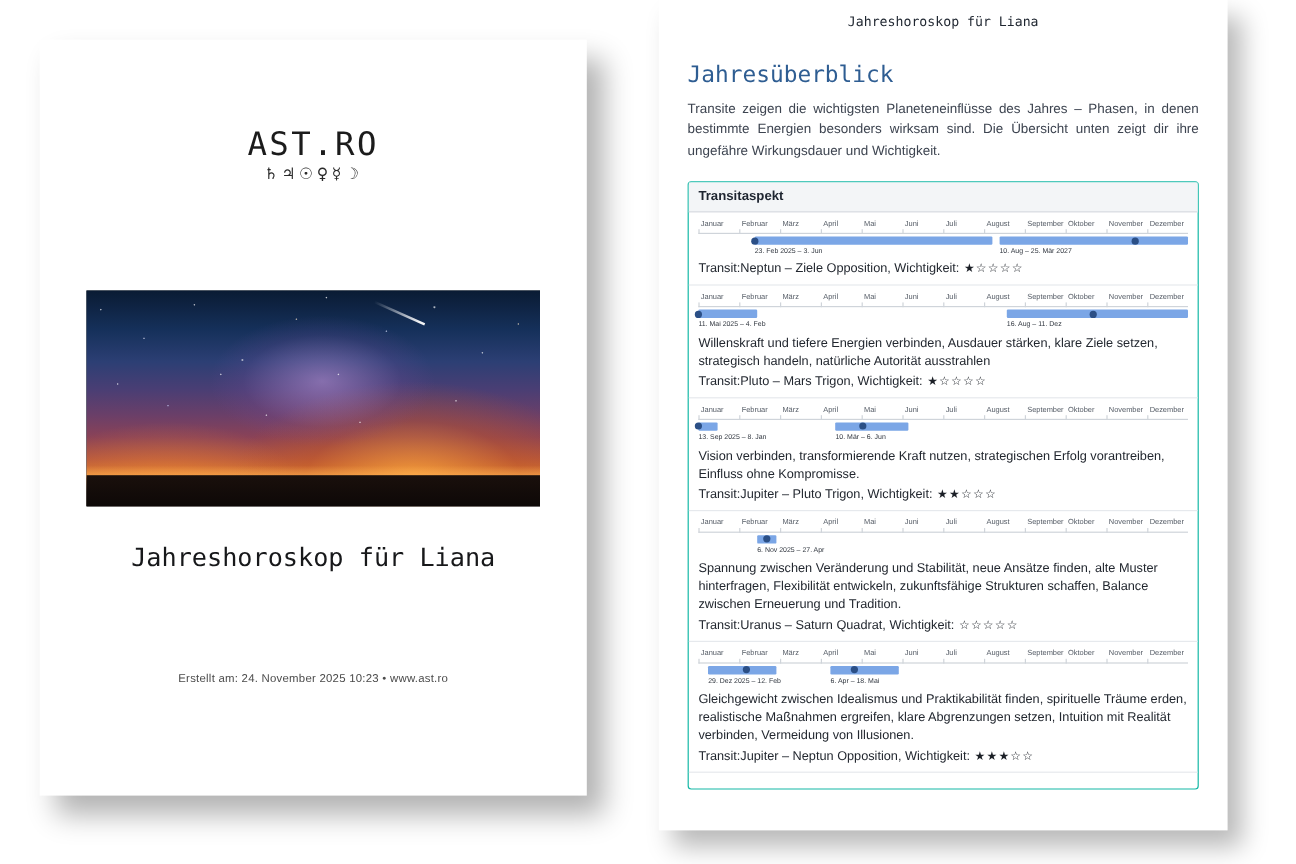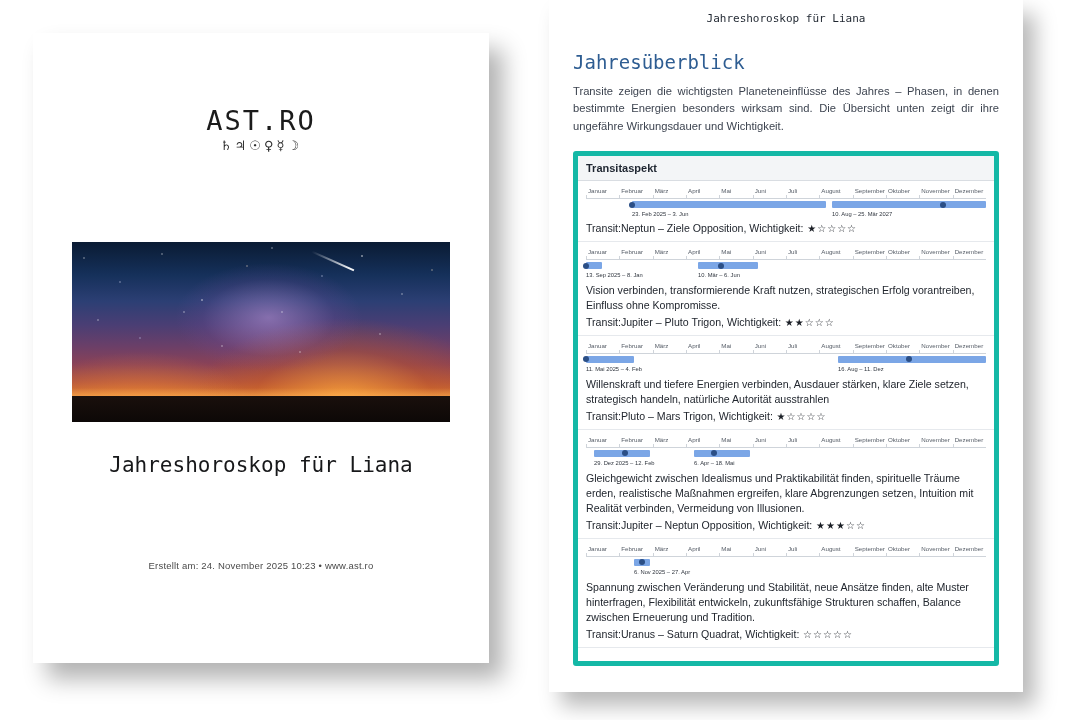--- a/index.html
+++ b/index.html
@@ -192,21 +192,21 @@
   .intro {
     margin-top: 10px;
     font-size: 11.2px;
     line-height: 1.55;
     color: #3d4450;
     text-align: justify;
   }
 
   .panel {
     margin-top: 16px;
-    border: 5px solid #14b8a6;
+    border: 1px solid #14b8a6;
     border-radius: 3px;
     background: #fff;
   }
   .panel-head {
     font-size: 11px;
     font-weight: bold;
     color: #1e2530;
     background: #f3f5f7;
     border-bottom: 1px solid #d9dde2;
     padding: 6px 8px;
@@ -387,20 +387,62 @@
                 <span class="month" style="left: 67.1667%;">September</span>
                 <span class="month-tick" style="left: 66.6667%;"></span>
                 <span class="month" style="left: 75.5%;">Oktober</span>
                 <span class="month-tick" style="left: 75%;"></span>
                 <span class="month" style="left: 83.8333%;">November</span>
                 <span class="month-tick" style="left: 83.3333%;"></span>
                 <span class="month" style="left: 92.1667%;">Dezember</span>
                 <span class="month-tick" style="left: 91.6667%;"></span>
               </div>
               <div class="bars">
+                <div class="bar" style="left: 0%; width: 12%;">
+                  <span class="peak" style="left: 0%;"></span>
+                </div>
+                <div class="bar" style="left: 63%; width: 37%;">
+                  <span class="peak" style="left: 48%;"></span>
+                </div>
+              </div>
+              <div class="labels-row">
+                <span class="bar-label" style="left: 0%;">11. Mai 2025 – 4. Feb</span>
+                <span class="bar-label" style="left: 63%;">16. Aug – 11. Dez</span>
+              </div>
+              <div class="transit-text">Willenskraft und tiefere Energien verbinden, Ausdauer stärken, klare Ziele setzen, strategisch handeln, natürliche Autorität ausstrahlen</div>
+              <div class="transit-meta"><span>Transit:Pluto – Mars Trigon, Wichtigkeit:</span><span class="stars-rating"> ★☆☆☆☆</span></div>
+            </div>
+            <div class="transit">
+              <div class="months">
+                <span class="month" style="left: 0.5%;">Januar</span>
+                <span class="month-tick" style="left: 0%;"></span>
+                <span class="month" style="left: 8.83333%;">Februar</span>
+                <span class="month-tick" style="left: 8.33333%;"></span>
+                <span class="month" style="left: 17.1667%;">März</span>
+                <span class="month-tick" style="left: 16.6667%;"></span>
+                <span class="month" style="left: 25.5%;">April</span>
+                <span class="month-tick" style="left: 25%;"></span>
+                <span class="month" style="left: 33.8333%;">Mai</span>
+                <span class="month-tick" style="left: 33.3333%;"></span>
+                <span class="month" style="left: 42.1667%;">Juni</span>
+                <span class="month-tick" style="left: 41.6667%;"></span>
+                <span class="month" style="left: 50.5%;">Juli</span>
+                <span class="month-tick" style="left: 50%;"></span>
+                <span class="month" style="left: 58.8333%;">August</span>
+                <span class="month-tick" style="left: 58.3333%;"></span>
+                <span class="month" style="left: 67.1667%;">September</span>
+                <span class="month-tick" style="left: 66.6667%;"></span>
+                <span class="month" style="left: 75.5%;">Oktober</span>
+                <span class="month-tick" style="left: 75%;"></span>
+                <span class="month" style="left: 83.8333%;">November</span>
+                <span class="month-tick" style="left: 83.3333%;"></span>
+                <span class="month" style="left: 92.1667%;">Dezember</span>
+                <span class="month-tick" style="left: 91.6667%;"></span>
+              </div>
+              <div class="bars">
                 <div class="bar" style="left: 0%; width: 4%;">
                   <span class="peak" style="left: 0%;"></span>
                 </div>
                 <div class="bar" style="left: 28%; width: 15%;">
                   <span class="peak" style="left: 38%;"></span>
                 </div>
               </div>
               <div class="labels-row">
                 <span class="bar-label" style="left: 0%;">13. Sep 2025 – 8. Jan</span>
                 <span class="bar-label" style="left: 28%;">10. Mär – 6. Jun</span>
@@ -429,33 +471,29 @@
                 <span class="month" style="left: 67.1667%;">September</span>
                 <span class="month-tick" style="left: 66.6667%;"></span>
                 <span class="month" style="left: 75.5%;">Oktober</span>
                 <span class="month-tick" style="left: 75%;"></span>
                 <span class="month" style="left: 83.8333%;">November</span>
                 <span class="month-tick" style="left: 83.3333%;"></span>
                 <span class="month" style="left: 92.1667%;">Dezember</span>
                 <span class="month-tick" style="left: 91.6667%;"></span>
               </div>
               <div class="bars">
-                <div class="bar" style="left: 0%; width: 12%;">
-                  <span class="peak" style="left: 0%;"></span>
-                </div>
-                <div class="bar" style="left: 63%; width: 37%;">
-                  <span class="peak" style="left: 48%;"></span>
+                <div class="bar" style="left: 12%; width: 4%;">
+                  <span class="peak" style="left: 50%;"></span>
                 </div>
               </div>
               <div class="labels-row">
-                <span class="bar-label" style="left: 0%;">11. Mai 2025 – 4. Feb</span>
-                <span class="bar-label" style="left: 63%;">16. Aug – 11. Dez</span>
-              </div>
-              <div class="transit-text">Willenskraft und tiefere Energien verbinden, Ausdauer stärken, klare Ziele setzen, strategisch handeln, natürliche Autorität ausstrahlen</div>
-              <div class="transit-meta"><span>Transit:Pluto – Mars Trigon, Wichtigkeit:</span><span class="stars-rating"> ★☆☆☆☆</span></div>
+                <span class="bar-label" style="left: 12%;">6. Nov 2025 – 27. Apr</span>
+              </div>
+              <div class="transit-text">Spannung zwischen Veränderung und Stabilität, neue Ansätze finden, alte Muster hinterfragen, Flexibilität entwickeln, zukunftsfähige Strukturen schaffen, Balance zwischen Erneuerung und Tradition.</div>
+              <div class="transit-meta"><span>Transit:Uranus – Saturn Quadrat, Wichtigkeit:</span><span class="stars-rating"> ☆☆☆☆☆</span></div>
             </div>
             <div class="transit">
               <div class="months">
                 <span class="month" style="left: 0.5%;">Januar</span>
                 <span class="month-tick" style="left: 0%;"></span>
                 <span class="month" style="left: 8.83333%;">Februar</span>
                 <span class="month-tick" style="left: 8.33333%;"></span>
                 <span class="month" style="left: 17.1667%;">März</span>
                 <span class="month-tick" style="left: 16.6667%;"></span>
                 <span class="month" style="left: 25.5%;">April</span>
@@ -485,58 +523,20 @@
                   <span class="peak" style="left: 35%;"></span>
                 </div>
               </div>
               <div class="labels-row">
                 <span class="bar-label" style="left: 2%;">29. Dez 2025 – 12. Feb</span>
                 <span class="bar-label" style="left: 27%;">6. Apr – 18. Mai</span>
               </div>
               <div class="transit-text">Gleichgewicht zwischen Idealismus und Praktikabilität finden, spirituelle Träume erden, realistische Maßnahmen ergreifen, klare Abgrenzungen setzen, Intuition mit Realität verbinden, Vermeidung von Illusionen.</div>
               <div class="transit-meta"><span>Transit:Jupiter – Neptun Opposition, Wichtigkeit:</span><span class="stars-rating"> ★★★☆☆</span></div>
             </div>
-            <div class="transit">
-              <div class="months">
-                <span class="month" style="left: 0.5%;">Januar</span>
-                <span class="month-tick" style="left: 0%;"></span>
-                <span class="month" style="left: 8.83333%;">Februar</span>
-                <span class="month-tick" style="left: 8.33333%;"></span>
-                <span class="month" style="left: 17.1667%;">März</span>
-                <span class="month-tick" style="left: 16.6667%;"></span>
-                <span class="month" style="left: 25.5%;">April</span>
-                <span class="month-tick" style="left: 25%;"></span>
-                <span class="month" style="left: 33.8333%;">Mai</span>
-                <span class="month-tick" style="left: 33.3333%;"></span>
-                <span class="month" style="left: 42.1667%;">Juni</span>
-                <span class="month-tick" style="left: 41.6667%;"></span>
-                <span class="month" style="left: 50.5%;">Juli</span>
-                <span class="month-tick" style="left: 50%;"></span>
-                <span class="month" style="left: 58.8333%;">August</span>
-                <span class="month-tick" style="left: 58.3333%;"></span>
-                <span class="month" style="left: 67.1667%;">September</span>
-                <span class="month-tick" style="left: 66.6667%;"></span>
-                <span class="month" style="left: 75.5%;">Oktober</span>
-                <span class="month-tick" style="left: 75%;"></span>
-                <span class="month" style="left: 83.8333%;">November</span>
-                <span class="month-tick" style="left: 83.3333%;"></span>
-                <span class="month" style="left: 92.1667%;">Dezember</span>
-                <span class="month-tick" style="left: 91.6667%;"></span>
-              </div>
-              <div class="bars">
-                <div class="bar" style="left: 12%; width: 4%;">
-                  <span class="peak" style="left: 50%;"></span>
-                </div>
-              </div>
-              <div class="labels-row">
-                <span class="bar-label" style="left: 12%;">6. Nov 2025 – 27. Apr</span>
-              </div>
-              <div class="transit-text">Spannung zwischen Veränderung und Stabilität, neue Ansätze finden, alte Muster hinterfragen, Flexibilität entwickeln, zukunftsfähige Strukturen schaffen, Balance zwischen Erneuerung und Tradition.</div>
-              <div class="transit-meta"><span>Transit:Uranus – Saturn Quadrat, Wichtigkeit:</span><span class="stars-rating"> ☆☆☆☆☆</span></div>
-            </div>
             <div class="transit"></div>
           </div>
       </div>
 
     </div>
   </div>
 
 </div>
 
 </body></html>

